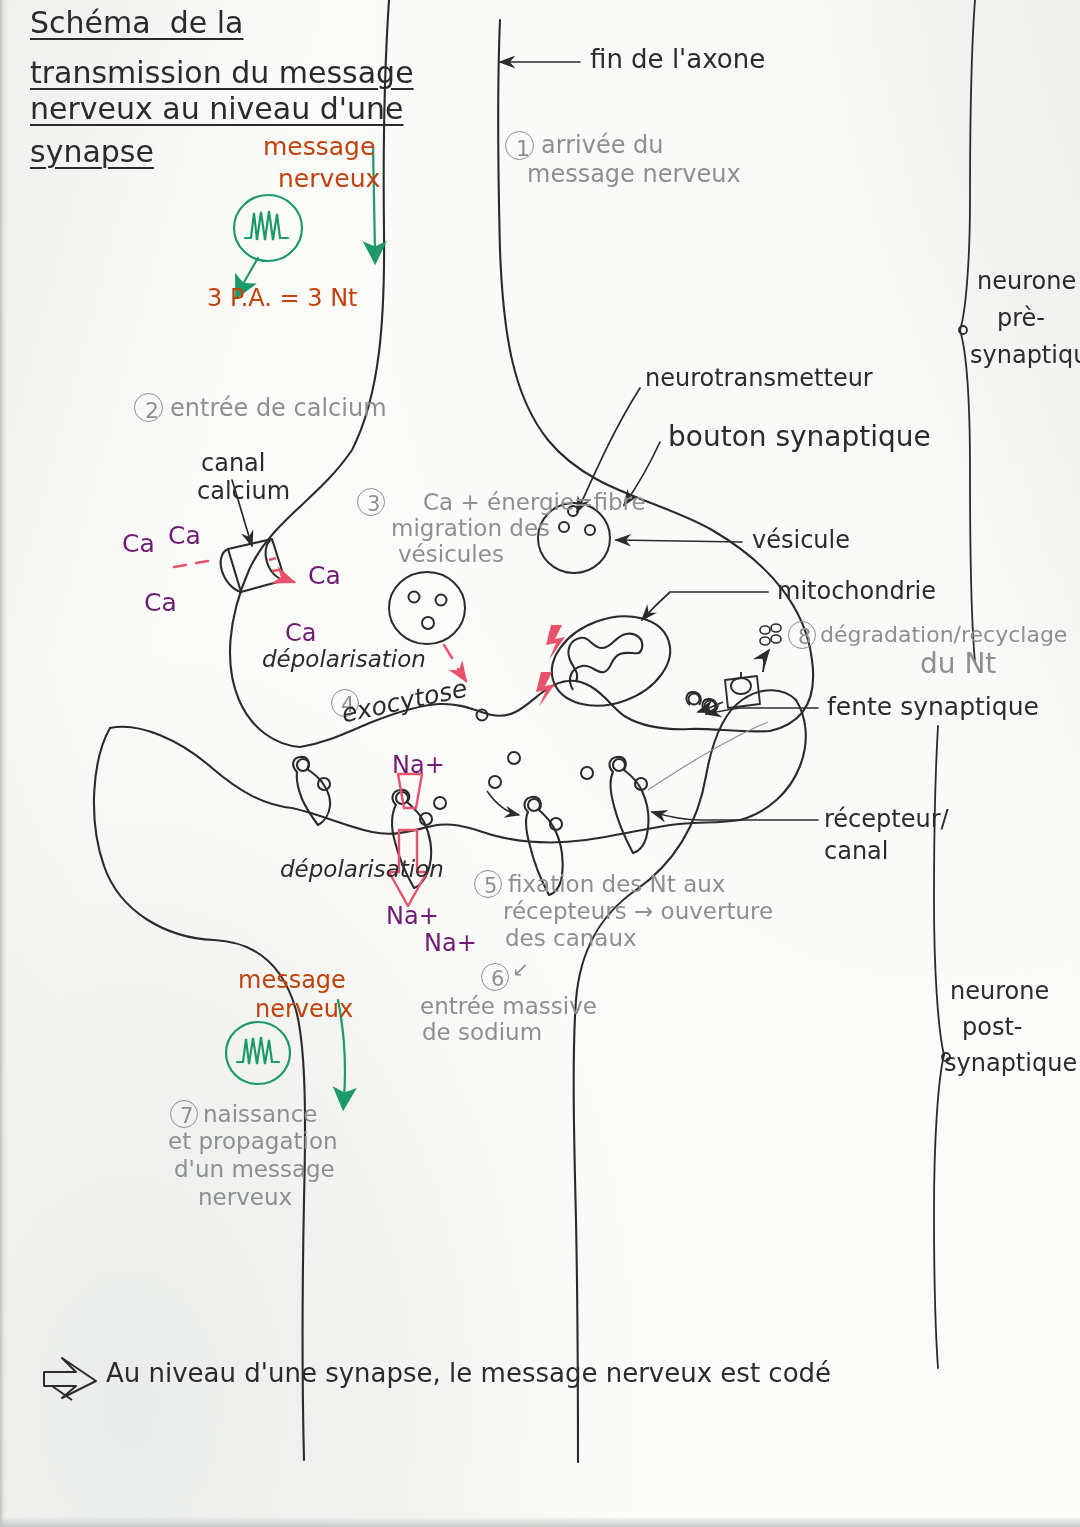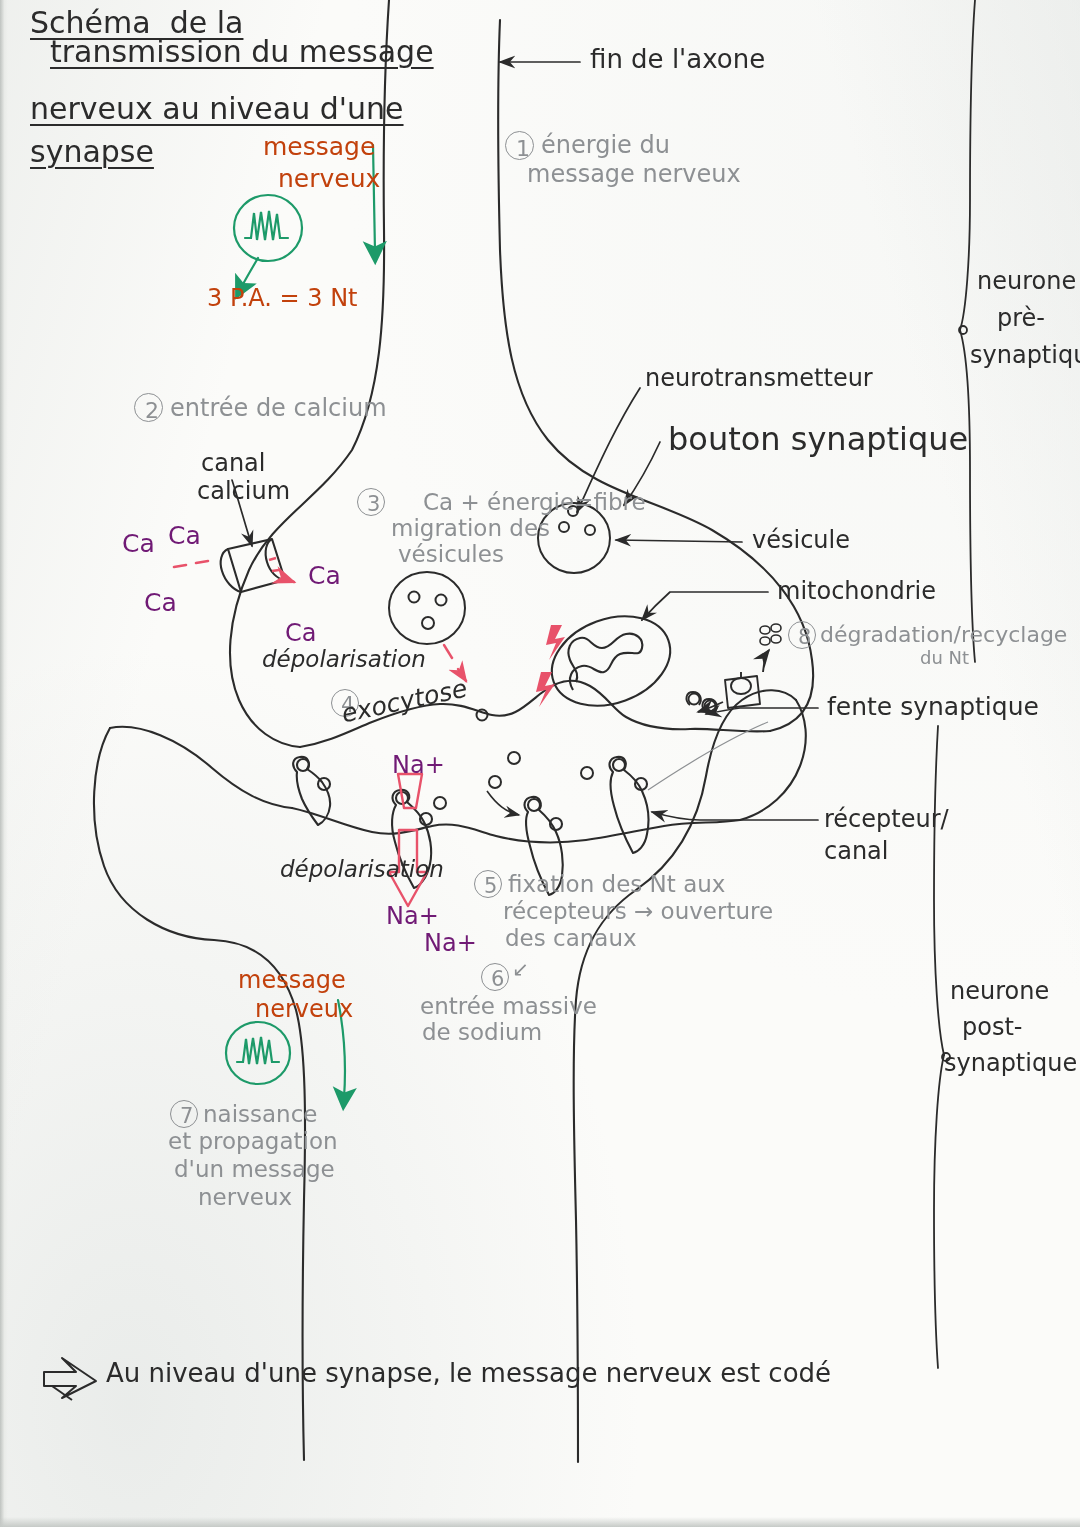--- a/index.html
+++ b/index.html
@@ -253,31 +253,31 @@
       <circle cx="946" cy="1057" r="4"></circle>
     </g>
 
     <g fill="none" stroke="#2b2b2b" stroke-width="2" stroke-linejoin="round">
       <path d="M44,1372 L76,1372 L62,1358 L96,1381 L62,1398 L76,1386 L44,1386 Z"></path>
       <path d="M52,1386 L72,1400"></path>
     </g>
   </svg>
 
   <div class="tx hw ink u" style="left:30px;top:6px;font-size:30px;">Schéma  de la</div>
-  <div class="tx hw ink u" style="left:30px;top:35px;font-size:30px;margin-left:20px;">transmission du message</div>
+  <div class="tx hw ink u" style="left:30px;top:56px;font-size:30px;">transmission du message</div>
   <div class="tx hw ink u" style="left:30px;top:92px;font-size:30px;">nerveux au niveau d'une</div>
   <div class="tx hw ink u" style="left:30px;top:135px;font-size:30px;">synapse</div>
 
   <div class="tx hw green" style="left:263px;top:132px;font-size:25px;">message</div>
   <div class="tx hw green" style="left:278px;top:164px;font-size:25px;">nerveux</div>
   <div class="tx hw green" style="left:207px;top:285px;font-size:24px;">3 P.A. = 3 Nt</div>
 
   <div class="tx hw pencil" style="left:516px;top:136px;font-size:22px;">1</div>
   <div class="tx hw pencil" style="left:505px;top:131px;width:27px;height:27px;border:1.6px solid #8d9093;border-radius:50%;"></div>
-  <div class="tx hw pencil" style="left:541px;top:132px;font-size:24px;">énergie du</div>
+  <div class="tx hw pencil" style="left:541px;top:132px;font-size:24px;">arrivée du</div>
   <div class="tx hw pencil" style="left:527px;top:161px;font-size:24px;">message nerveux</div>
 
   <div class="tx hw ink" style="left:590px;top:44px;font-size:26px;">fin de l'axone</div>
 
   <div class="tx hw pencil" style="left:145px;top:398px;font-size:22px;">2</div>
   <div class="tx hw pencil" style="left:134px;top:393px;width:27px;height:27px;border:1.6px solid #8d9093;border-radius:50%;"></div>
   <div class="tx hw pencil" style="left:170px;top:395px;font-size:24px;">entrée de calcium</div>
 
   <div class="tx hw ink" style="left:201px;top:450px;font-size:24px;">canal</div>
   <div class="tx hw ink" style="left:197px;top:478px;font-size:24px;">calcium</div>
@@ -293,31 +293,31 @@
   <div class="tx hw pencil" style="left:357px;top:488px;width:26px;height:26px;border:1.6px solid #8d9093;border-radius:50%;"></div>
   <div class="tx hw pencil" style="left:391px;top:489px;font-size:23px;margin-left:32px;">Ca + énergie=fibre</div>
   <div class="tx hw pencil" style="left:391px;top:515px;font-size:23px;">migration des</div>
   <div class="tx hw pencil" style="left:398px;top:541px;font-size:23px;">vésicules</div>
 
   <div class="tx hw pencil" style="left:341px;top:693px;font-size:21px;">4</div>
   <div class="tx hw pencil" style="left:331px;top:689px;width:26px;height:26px;border:1.6px solid #8d9093;border-radius:50%;"></div>
   <div class="tx hw-i ink" style="left:339px;top:700px;font-size:25px;transform:rotate(-12deg);transform-origin:left top;">exocytose</div>
 
   <div class="tx hw ink" style="left:645px;top:365px;font-size:24px;">neurotransmetteur</div>
-  <div class="tx hw ink" style="left:668px;top:421px;font-size:32px;">bouton synaptique</div>
+  <div class="tx hw ink" style="left:668px;top:421px;font-size:28px;">bouton synaptique</div>
   <div class="tx hw ink" style="left:752px;top:527px;font-size:24px;">vésicule</div>
   <div class="tx hw ink" style="left:777px;top:578px;font-size:24px;">mitochondrie</div>
   <div class="tx hw ink" style="left:827px;top:692px;font-size:25px;">fente synaptique</div>
   <div class="tx hw ink" style="left:824px;top:806px;font-size:24px;">récepteur/</div>
   <div class="tx hw ink" style="left:824px;top:838px;font-size:24px;">canal</div>
 
   <div class="tx hw pencil" style="left:798px;top:625px;font-size:21px;">8</div>
   <div class="tx hw pencil" style="left:788px;top:621px;width:26px;height:26px;border:1.6px solid #8d9093;border-radius:50%;"></div>
   <div class="tx hw pencil" style="left:820px;top:622px;font-size:22px;">dégradation/recyclage</div>
-  <div class="tx hw pencil" style="left:920px;top:648px;font-size:18px;">du Nt</div>
+  <div class="tx hw pencil" style="left:920px;top:648px;font-size:28px;">du Nt</div>
 
   <div class="tx hw red" style="left:392px;top:752px;font-size:24px;">Na+</div>
   <div class="tx hw-i ink" style="left:280px;top:856px;font-size:23px;">dépolarisation</div>
   <div class="tx hw red" style="left:386px;top:903px;font-size:24px;">Na+</div>
   <div class="tx hw red" style="left:424px;top:930px;font-size:24px;">Na+</div>
 
   <div class="tx hw pencil" style="left:484px;top:874px;font-size:21px;">5</div>
   <div class="tx hw pencil" style="left:474px;top:870px;width:26px;height:26px;border:1.6px solid #8d9093;border-radius:50%;"></div>
   <div class="tx hw pencil" style="left:508px;top:871px;font-size:23px;">fixation des Nt aux</div>
   <div class="tx hw pencil" style="left:503px;top:898px;font-size:23px;">récepteurs → ouverture</div>

